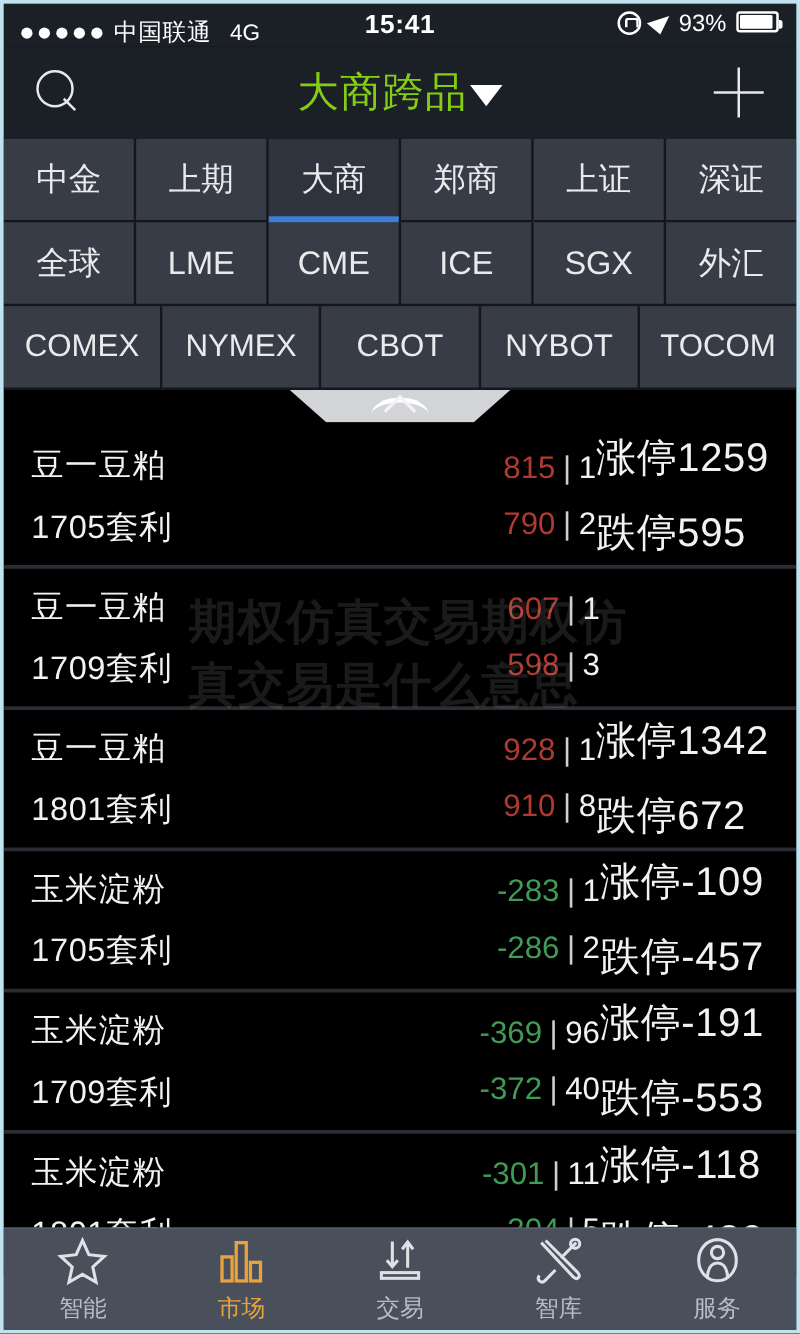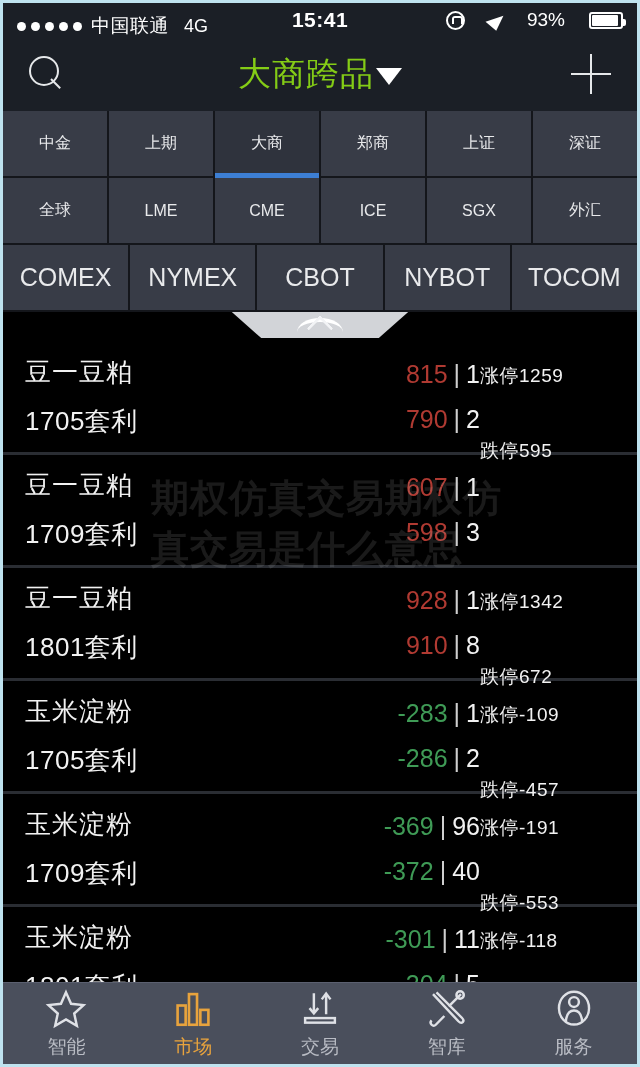--- a/index.html
+++ b/index.html
@@ -31,21 +31,21 @@
   .dots { display:flex; gap:5px; align-items:center; }
   .dots i { width:9px; height:9px; border-radius:50%; background:#fff; display:block; }
   .sb-carrier { font-size:19px; letter-spacing:0.5px; }
   .sb-net { font-size:18px; margin-left:6px; }
   .sb-time {
     position:absolute; left:0; right:0; text-align:center;
     font-size:21px; font-weight:bold; letter-spacing:0.5px;
     pointer-events:none;
   }
   .sb-right {
-    margin-left:auto; display:flex; align-items:center; gap:24px;
+    margin-left:auto; display:flex; gap:8px;
     position:relative; z-index:2;
   }
   .icon-lockrot { width:19px; height:19px; border:2px solid #fff; border-radius:50%; position:relative; }
   .icon-lockrot:after {
     content:""; position:absolute; left:4px; top:3px;
     width:7px; height:6px; border:2px solid #fff; border-bottom:none;
     border-radius:3px 3px 0 0;
   }
   .icon-loc {
     width:0;height:0;border-left:10px solid transparent;border-right:4px solid transparent;
@@ -86,21 +86,21 @@
   }
   .icon-plus:before { left:0; top:19px; width:40px; height:2px; }
   .icon-plus:after { left:19px; top:0; width:2px; height:40px; }
 
   
   .tabgrid { background:#262a33; }
   .tabrow { display:flex; }
   .tabcell {
     flex:1 1 0; height:67px;
     display:flex; align-items:center; justify-content:center;
-    color:#e9eaec; font-size:16px;
+    color:#e9eaec; font-size:26px;
     background:#383c47;
     border-right:2px solid #14161b;
     border-bottom:2px solid #14161b;
     position:relative;
   }
   .tabrow .tabcell:last-child { border-right:none; }
   .tabcell.active { background:#2f333d; }
   .tabcell.active:after {
     content:""; position:absolute; left:0; right:0; bottom:-2px; height:5px;
     background:#3d7fd4;
@@ -140,21 +140,21 @@
   .qname { color:#f2f2f2; font-size:26px; letter-spacing:1px; }
   .qsub  { color:#f2f2f2; font-size:26px; letter-spacing:0.5px; }
   .qcol-price { width:190px; display:flex; flex-direction:column; gap:16px; align-items:flex-end; }
   .prow { display:flex; align-items:baseline; font-size:25px; white-space:nowrap; }
   .pval { font-size:25px; }
   .pval.up { color:#b03a32; }
   .pval.down { color:#3f9b56; }
   .pbar { color:#cfcfcf; margin:0 6px; }
   .pqty { color:#f2f2f2; font-size:25px; }
   .qcol-limit { flex:1; display:flex; flex-direction:column; gap:16px; align-items:flex-start; }
-  .lrow { color:#f2f2f2; font-size:19px; white-space:nowrap; letter-spacing:0.5px;margin-top:33px; }
+  .lrow { color:#f2f2f2; font-size:32px; white-space:nowrap; letter-spacing:0.5px; }
 
   
   .watermark {
     position:absolute; left:148px; top:470px;
     width:360px;
     color:rgba(200,200,200,0.13);
     font-size:38px; font-weight:bold; line-height:1.35;
     letter-spacing:1px;
     pointer-events:none;
     z-index:5;

